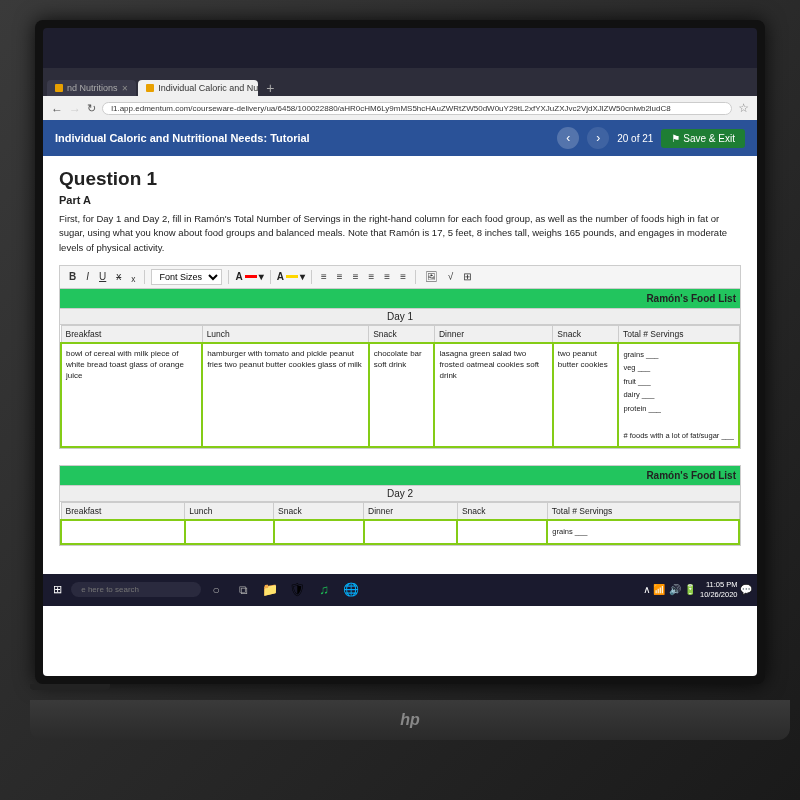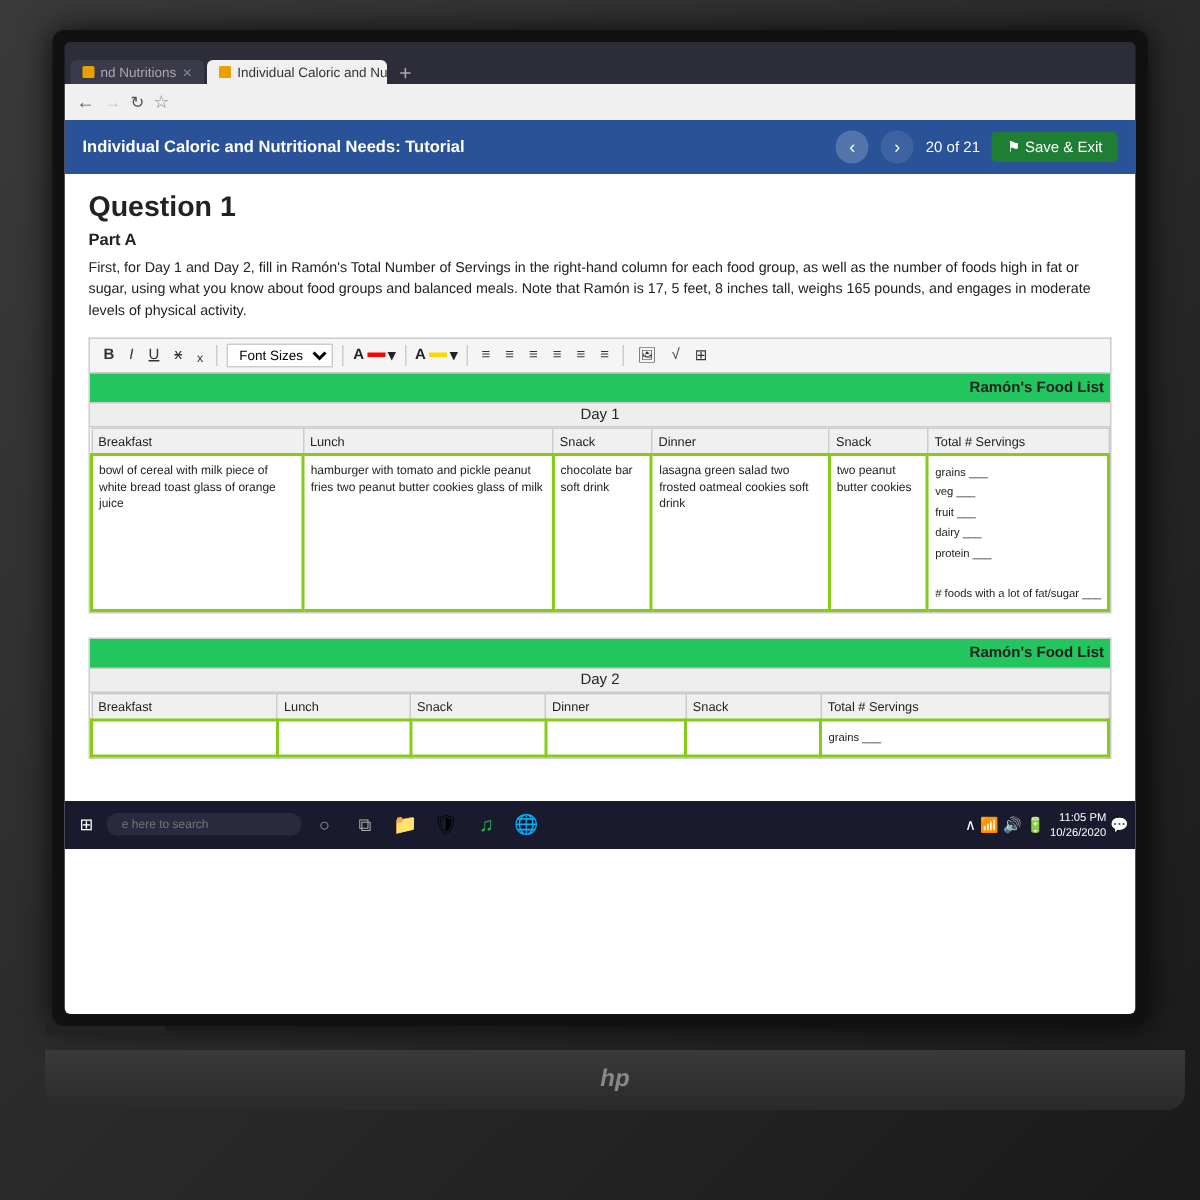--- a/index.html
+++ b/index.html
@@ -43,20 +43,21 @@
     }
 
     
     .browser-tabs {
       background: #2d2d3a;
       display: flex;
       align-items: flex-end;
       padding: 4px 4px 0 4px;
       height: 28px;
       gap: 2px;
+      margin-top: 40px;
     }
 
     .browser-tab {
       background: #3a3a4a;
       color: #aaa;
       font-size: 9px;
       padding: 3px 8px;
       border-radius: 4px 4px 0 0;
       white-space: nowrap;
       overflow: hidden;
@@ -410,20 +411,21 @@
           <span>Individual Caloric and Nutritions</span>
 
         </div>
         <span class="tab-add">+</span>
       </div>
 
       <div class="browser-address">
         <span style="font-size:12px;color:#555;cursor:pointer;">←</span>
         <span style="font-size:12px;color:#ccc;cursor:pointer;">→</span>
         <span style="font-size:11px;color:#555;cursor:pointer;">↻</span>
+        <div class="address-bar">l1.app.edmentum.com/courseware-delivery/ua/6458/100022880/aHR0cHM6Ly9mMS5hcHAuZWRtZW50dW0uY29tL2xfYXJuZXJvc2VjdXJlZW50cnlwb2ludC8</div>
         <span class="star-icon">☆</span>
       </div>
 
       <div class="browser-content">
 
         <div class="app-header">
           <span class="app-title">Individual Caloric and Nutritional Needs: Tutorial</span>
           <button class="nav-btn">‹</button>
           <button class="nav-btn" style="background:rgba(255,255,255,0.1);">›</button>
           <span class="page-indicator">20 of 21</span>

